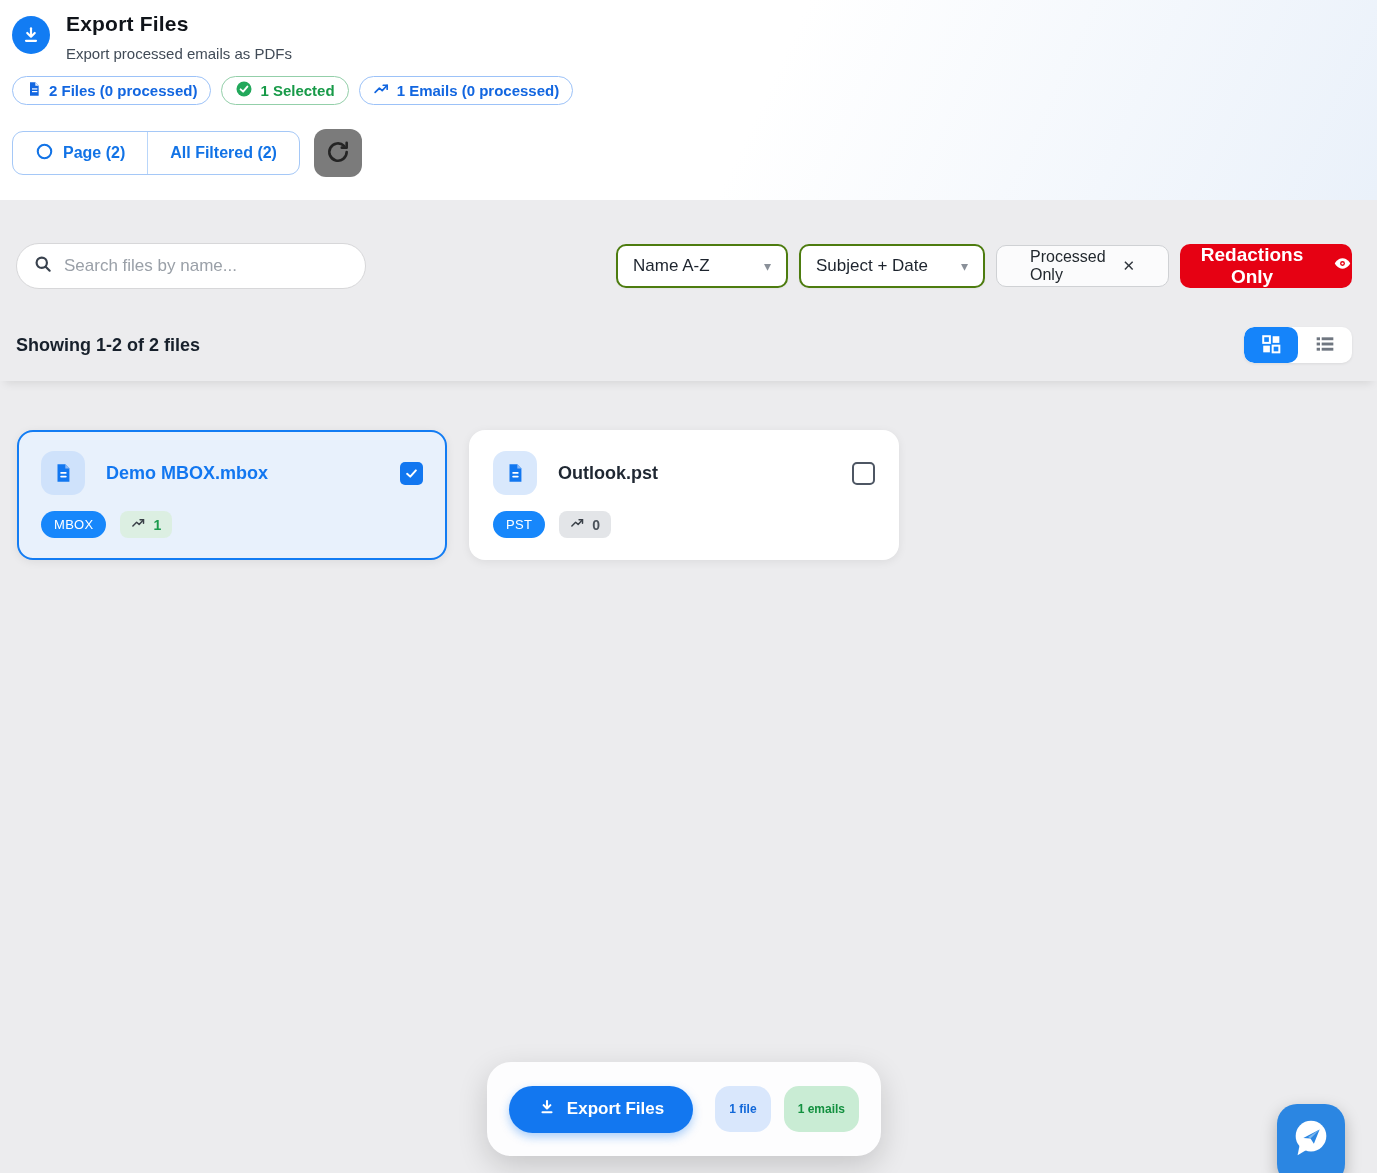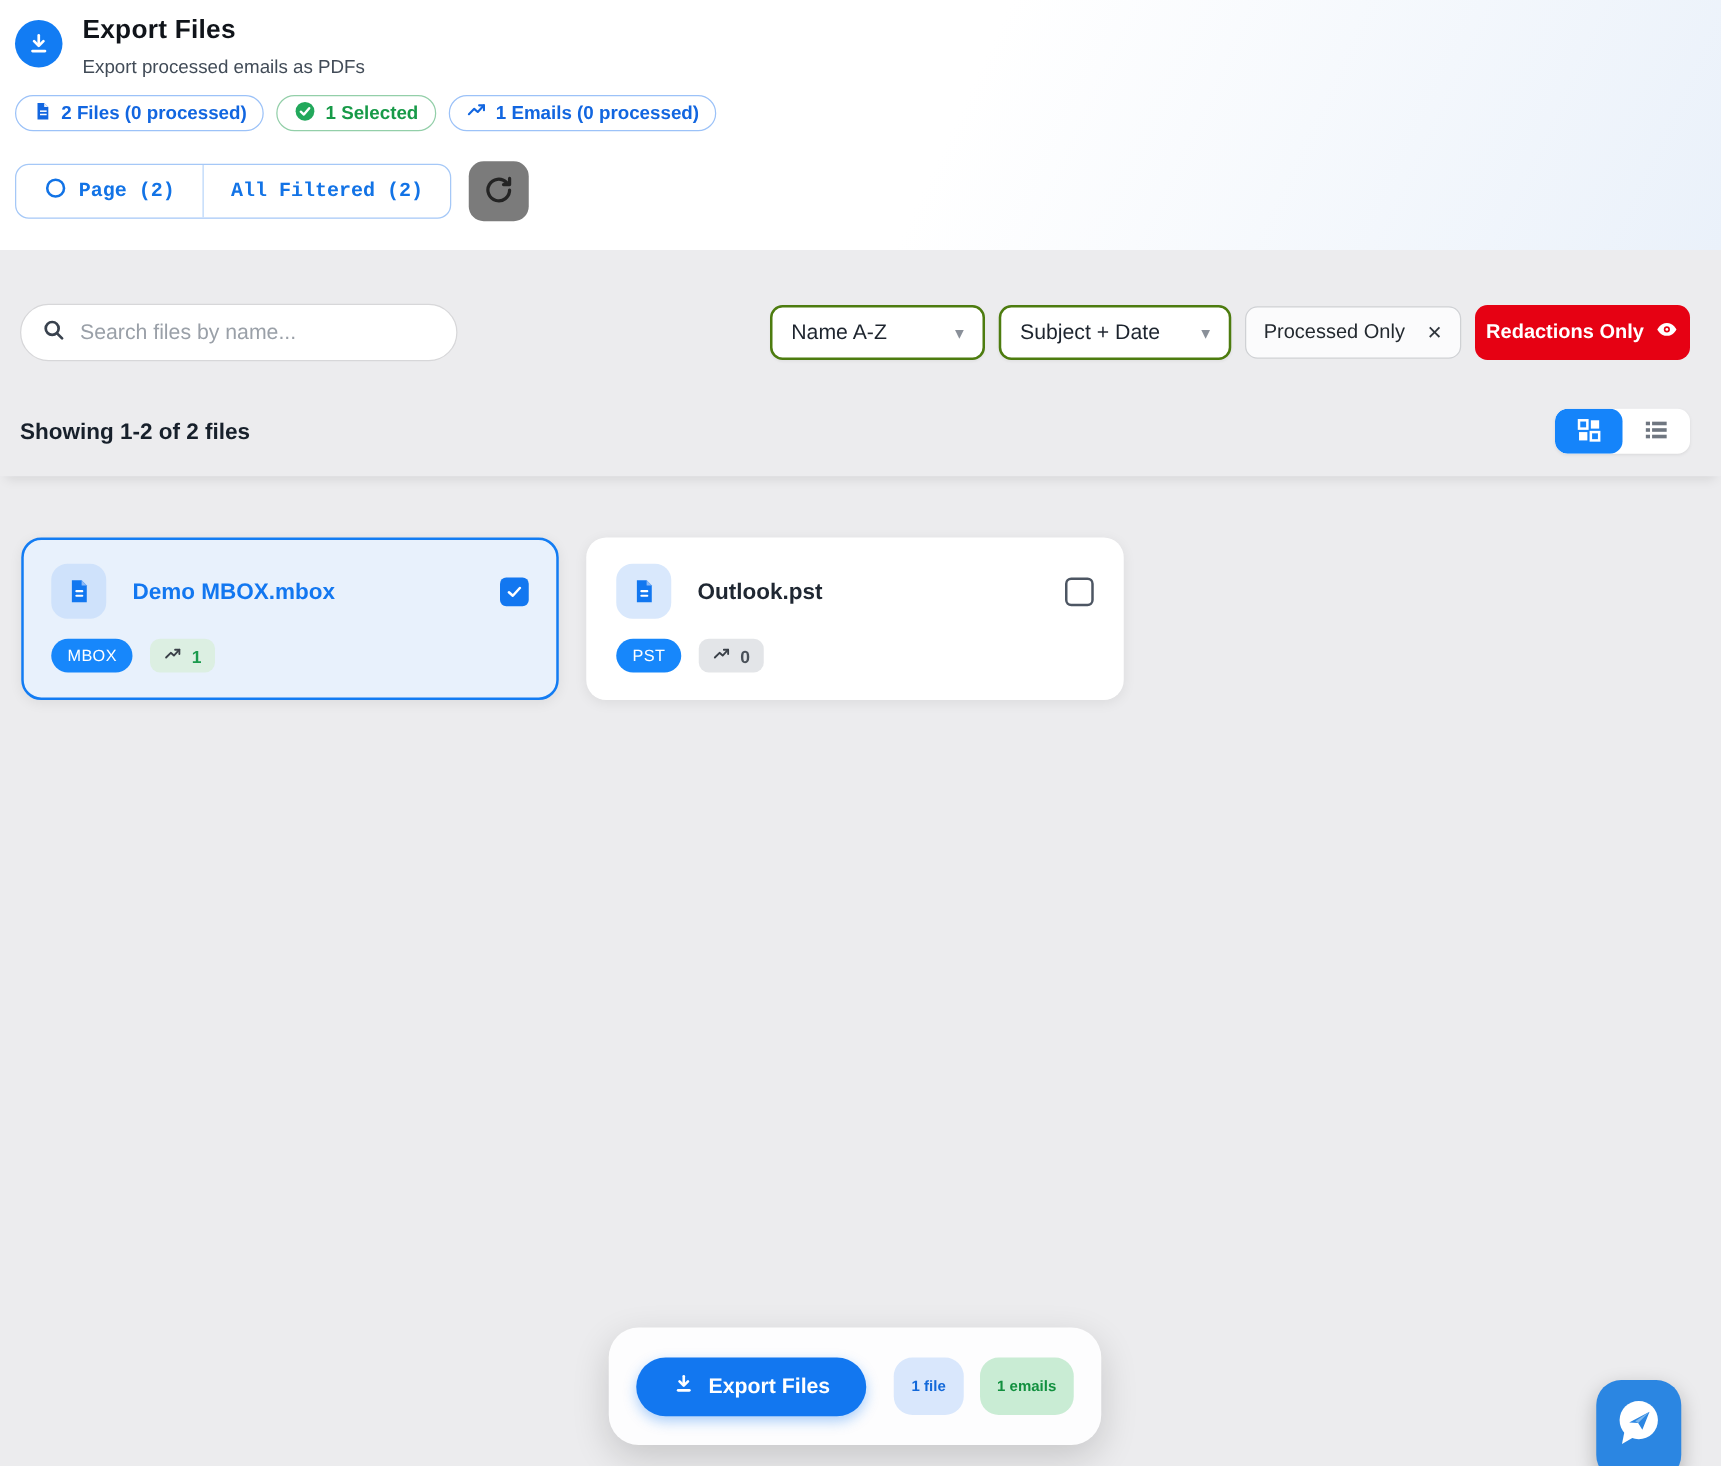--- a/index.html
+++ b/index.html
@@ -20,21 +20,21 @@
   .stats-row { display:flex; gap:10px; padding:14px 12px 0 12px; }
   .stat-pill { display:inline-flex; align-items:center; gap:7px; height:29px; padding:0 13px;
     border-radius:15px; background:rgba(255,255,255,.7); font-size:15px; font-weight:bold; }
   .stat-pill.blue { border:1px solid #9cc2f8; color:#1266e0; }
   .stat-pill.green { border:1px solid #93cfa9; color:#179a48; }
 
   .scope-row { display:flex; align-items:center; gap:14px; padding:24px 0 0 12px; }
   .segmented { display:flex; height:44px; border:1px solid #a5c8f7; border-radius:11px;
     background:#ffffff; overflow:hidden; }
   .segment { display:flex; align-items:center; justify-content:center; gap:9px; padding:0 22px;
-    font-size:16px; font-weight:bold; color:#1273e6; cursor:pointer;font-family:Liberation Mono, monospace; }
+    font-size:16px; font-weight:bold; color:#1273e6; cursor:pointer; }
   .segment + .segment { border-left:1px solid #b9d6fa; }
   .refresh-btn { width:48px; height:48px; border-radius:12px; background:#7b7b7b; border:none;
     display:flex; align-items:center; justify-content:center; cursor:pointer; }
 
   
   .toolbar-section { position:relative; z-index:2; background:#ececee; padding:43px 0 18px 0;
     box-shadow:0 7px 9px -5px rgba(0,0,0,.10); }
   .filter-row { display:flex; align-items:center; padding:0 25px 0 16px; }
   .search-box { display:flex; align-items:center; width:350px; height:46px; background:#ffffff;
     border:1px solid #d7d7d9; border-radius:23px; padding:0 16px; gap:11px; }
@@ -42,26 +42,26 @@
     font-family:"Liberation Sans", sans-serif; background:transparent; }
   .search-box input::placeholder { color:#9aa0a8; }
   .filter-cluster { margin-left:auto; display:flex; align-items:center; gap:11px; }
   .select-btn { display:flex; align-items:center; justify-content:space-between; height:44px;
     background:#ffffff; border:2px solid #4d7c0f; border-radius:10px; padding:0 15px;
     font-size:17px; color:#1d242e; cursor:pointer; box-shadow:0 1px 2px rgba(0,0,0,.04); }
   .select-btn .chev { color:#8a9099; font-size:14px; margin-left:14px; }
   .sel-sort { width:172px; }
   .sel-group { width:186px; }
   .chip { display:flex; align-items:center; justify-content:space-between; height:42px; width:173px;
-    background:#fbfbfc; border:1px solid #cfd1d4; border-radius:10px; padding:0 14px;
+    background:#fbfbfc; border:1px solid #cfd1d4; border-radius:10px; padding:0 33px;
     font-size:16px; color:#23292f; cursor:pointer; }
   .chip .x { font-size:15px; color:#30363d; margin-left:10px; }
   .danger-btn { display:flex; align-items:center; justify-content:center; gap:9px; height:44px;
     width:172px; background:#e60113; border:none; border-radius:10px; color:#ffffff;
-    font-size:16px; font-weight:bold; cursor:pointer; font-family:"Liberation Sans", sans-serif; }
+    font-size:19px; font-weight:bold; cursor:pointer; font-family:"Liberation Sans", sans-serif; }
 
   .summary-row { display:flex; align-items:center; padding:38px 25px 0 16px; }
   .summary-text { font-size:18px; font-weight:bold; color:#17202b; }
   .view-toggle { margin-left:auto; display:flex; background:#ffffff; border-radius:10px;
     padding:0; overflow:hidden; box-shadow:0 1px 3px rgba(0,0,0,.08); }
   .view-btn { width:54px; height:36px; display:flex; align-items:center; justify-content:center;
     border:none; background:transparent; cursor:pointer; }
   .view-btn.active { background:#1584fa; border-radius:10px; }
 
   

